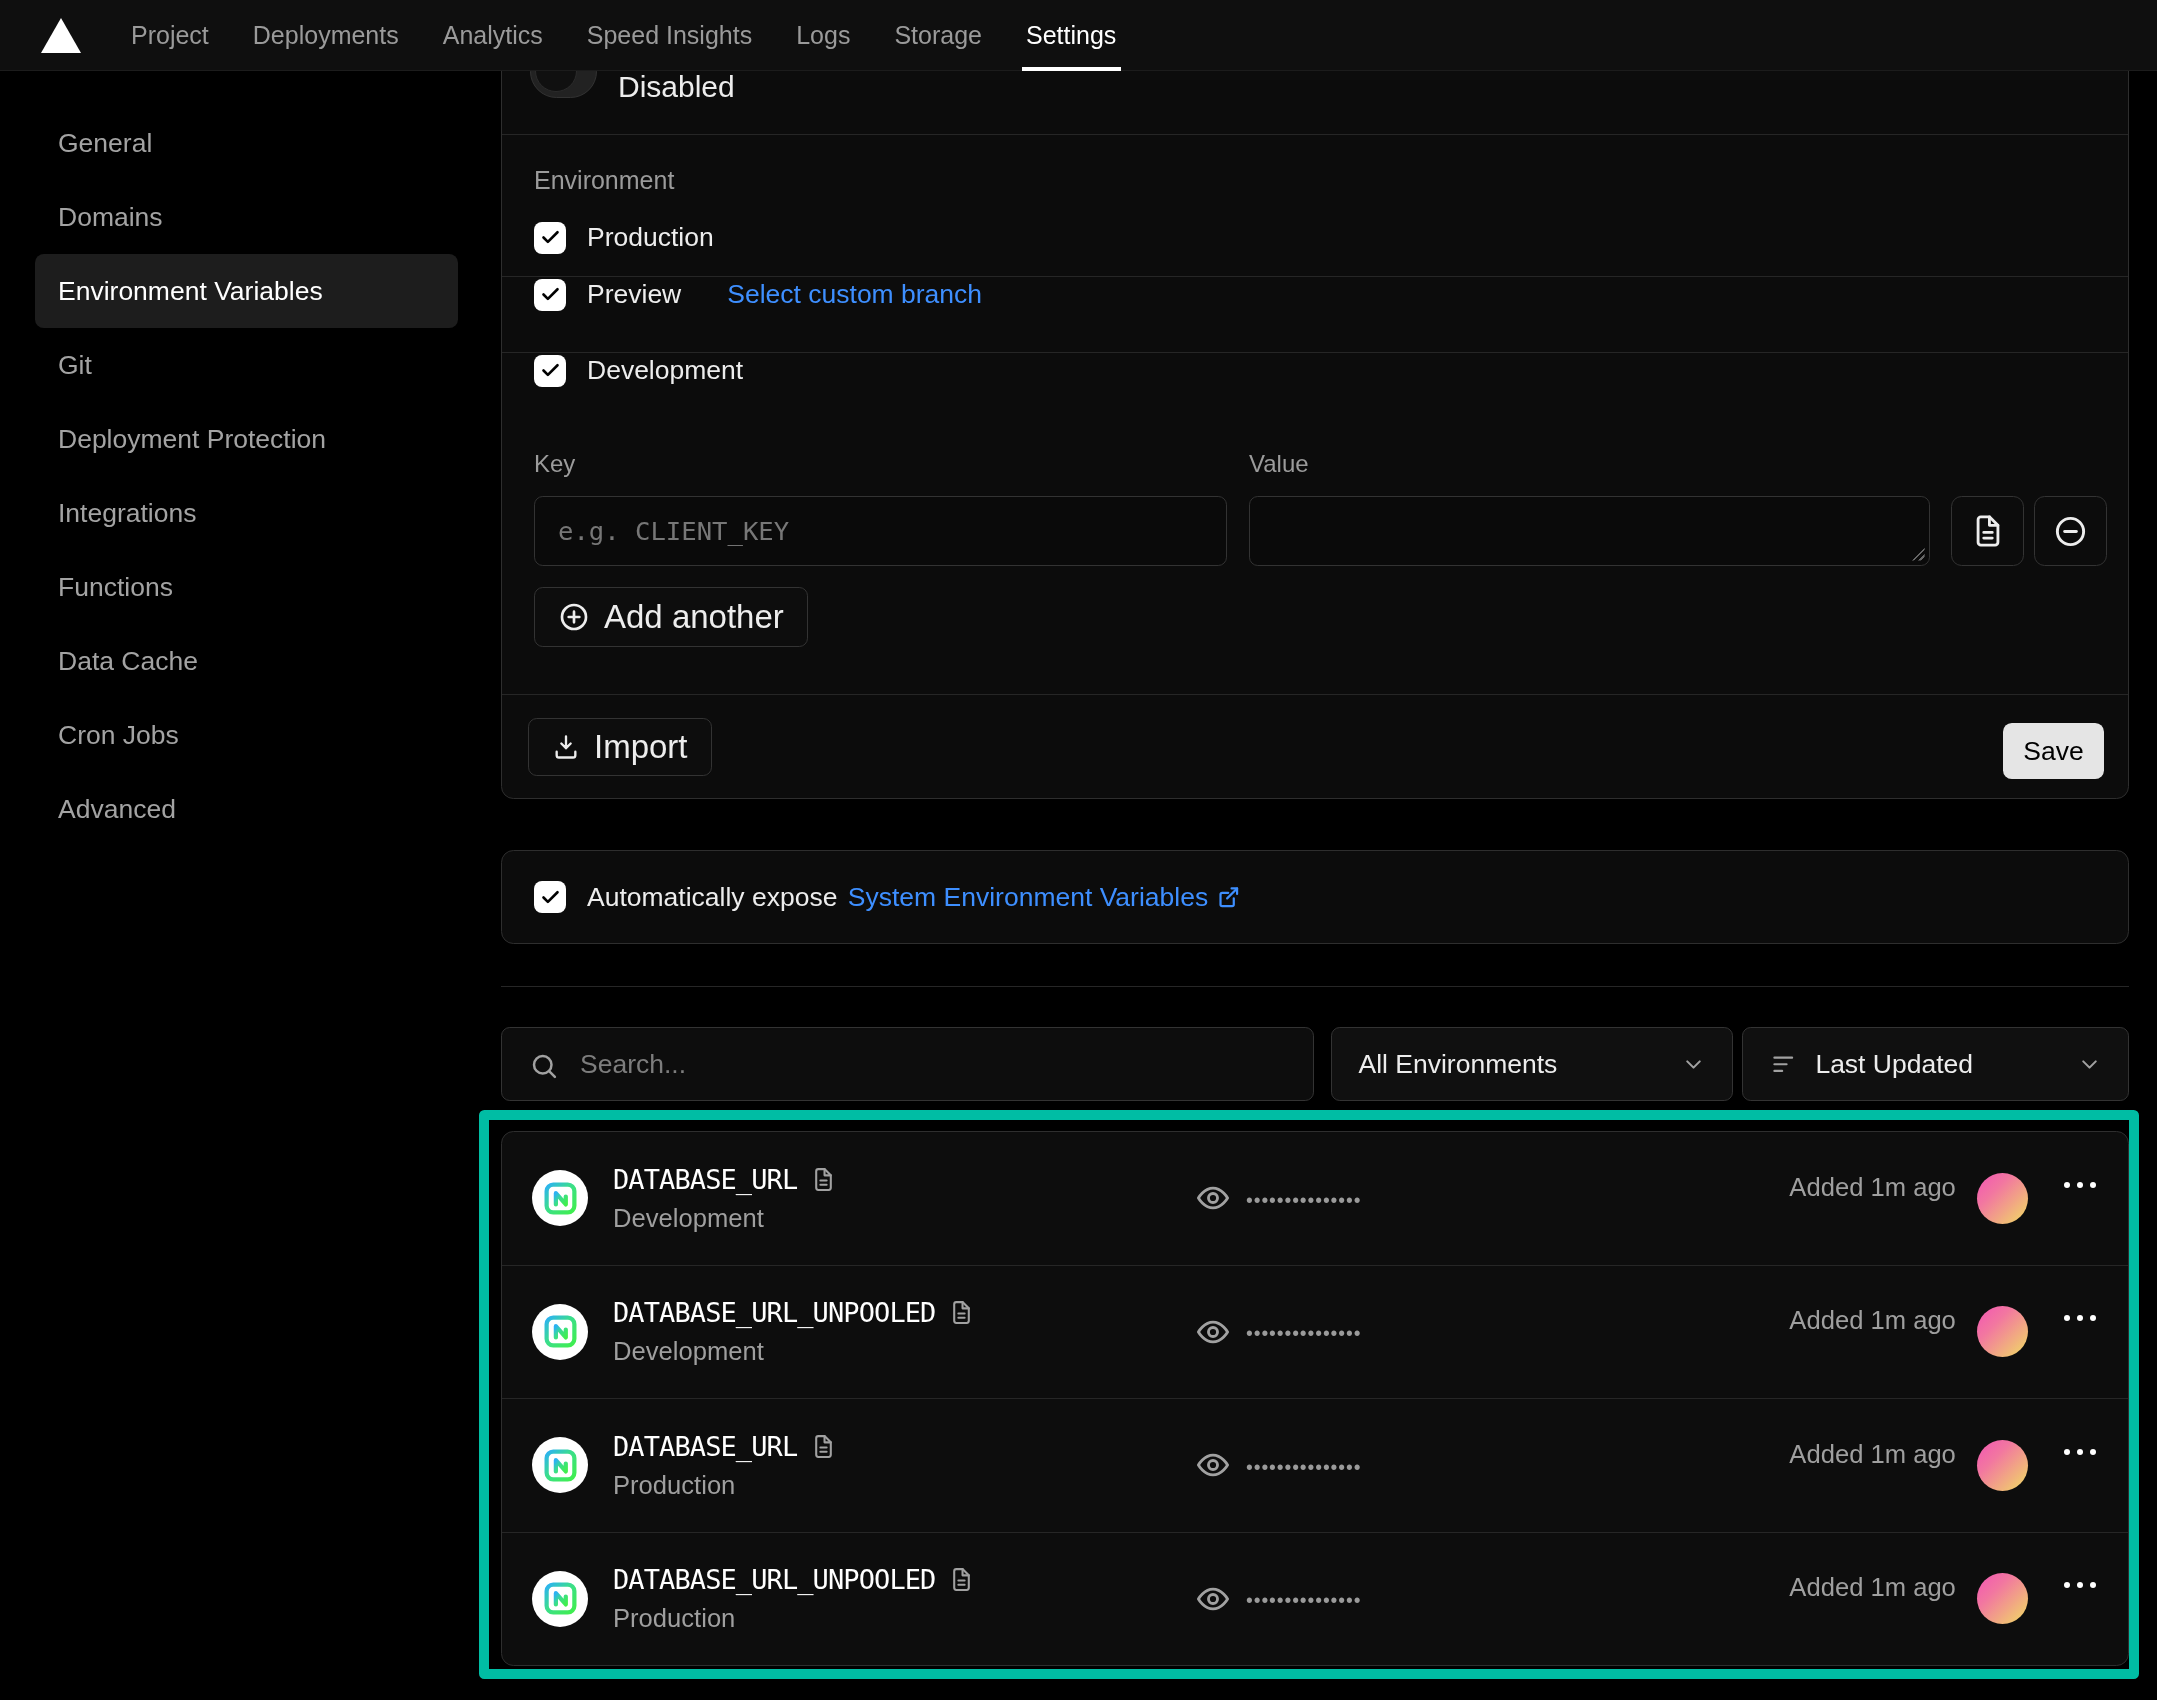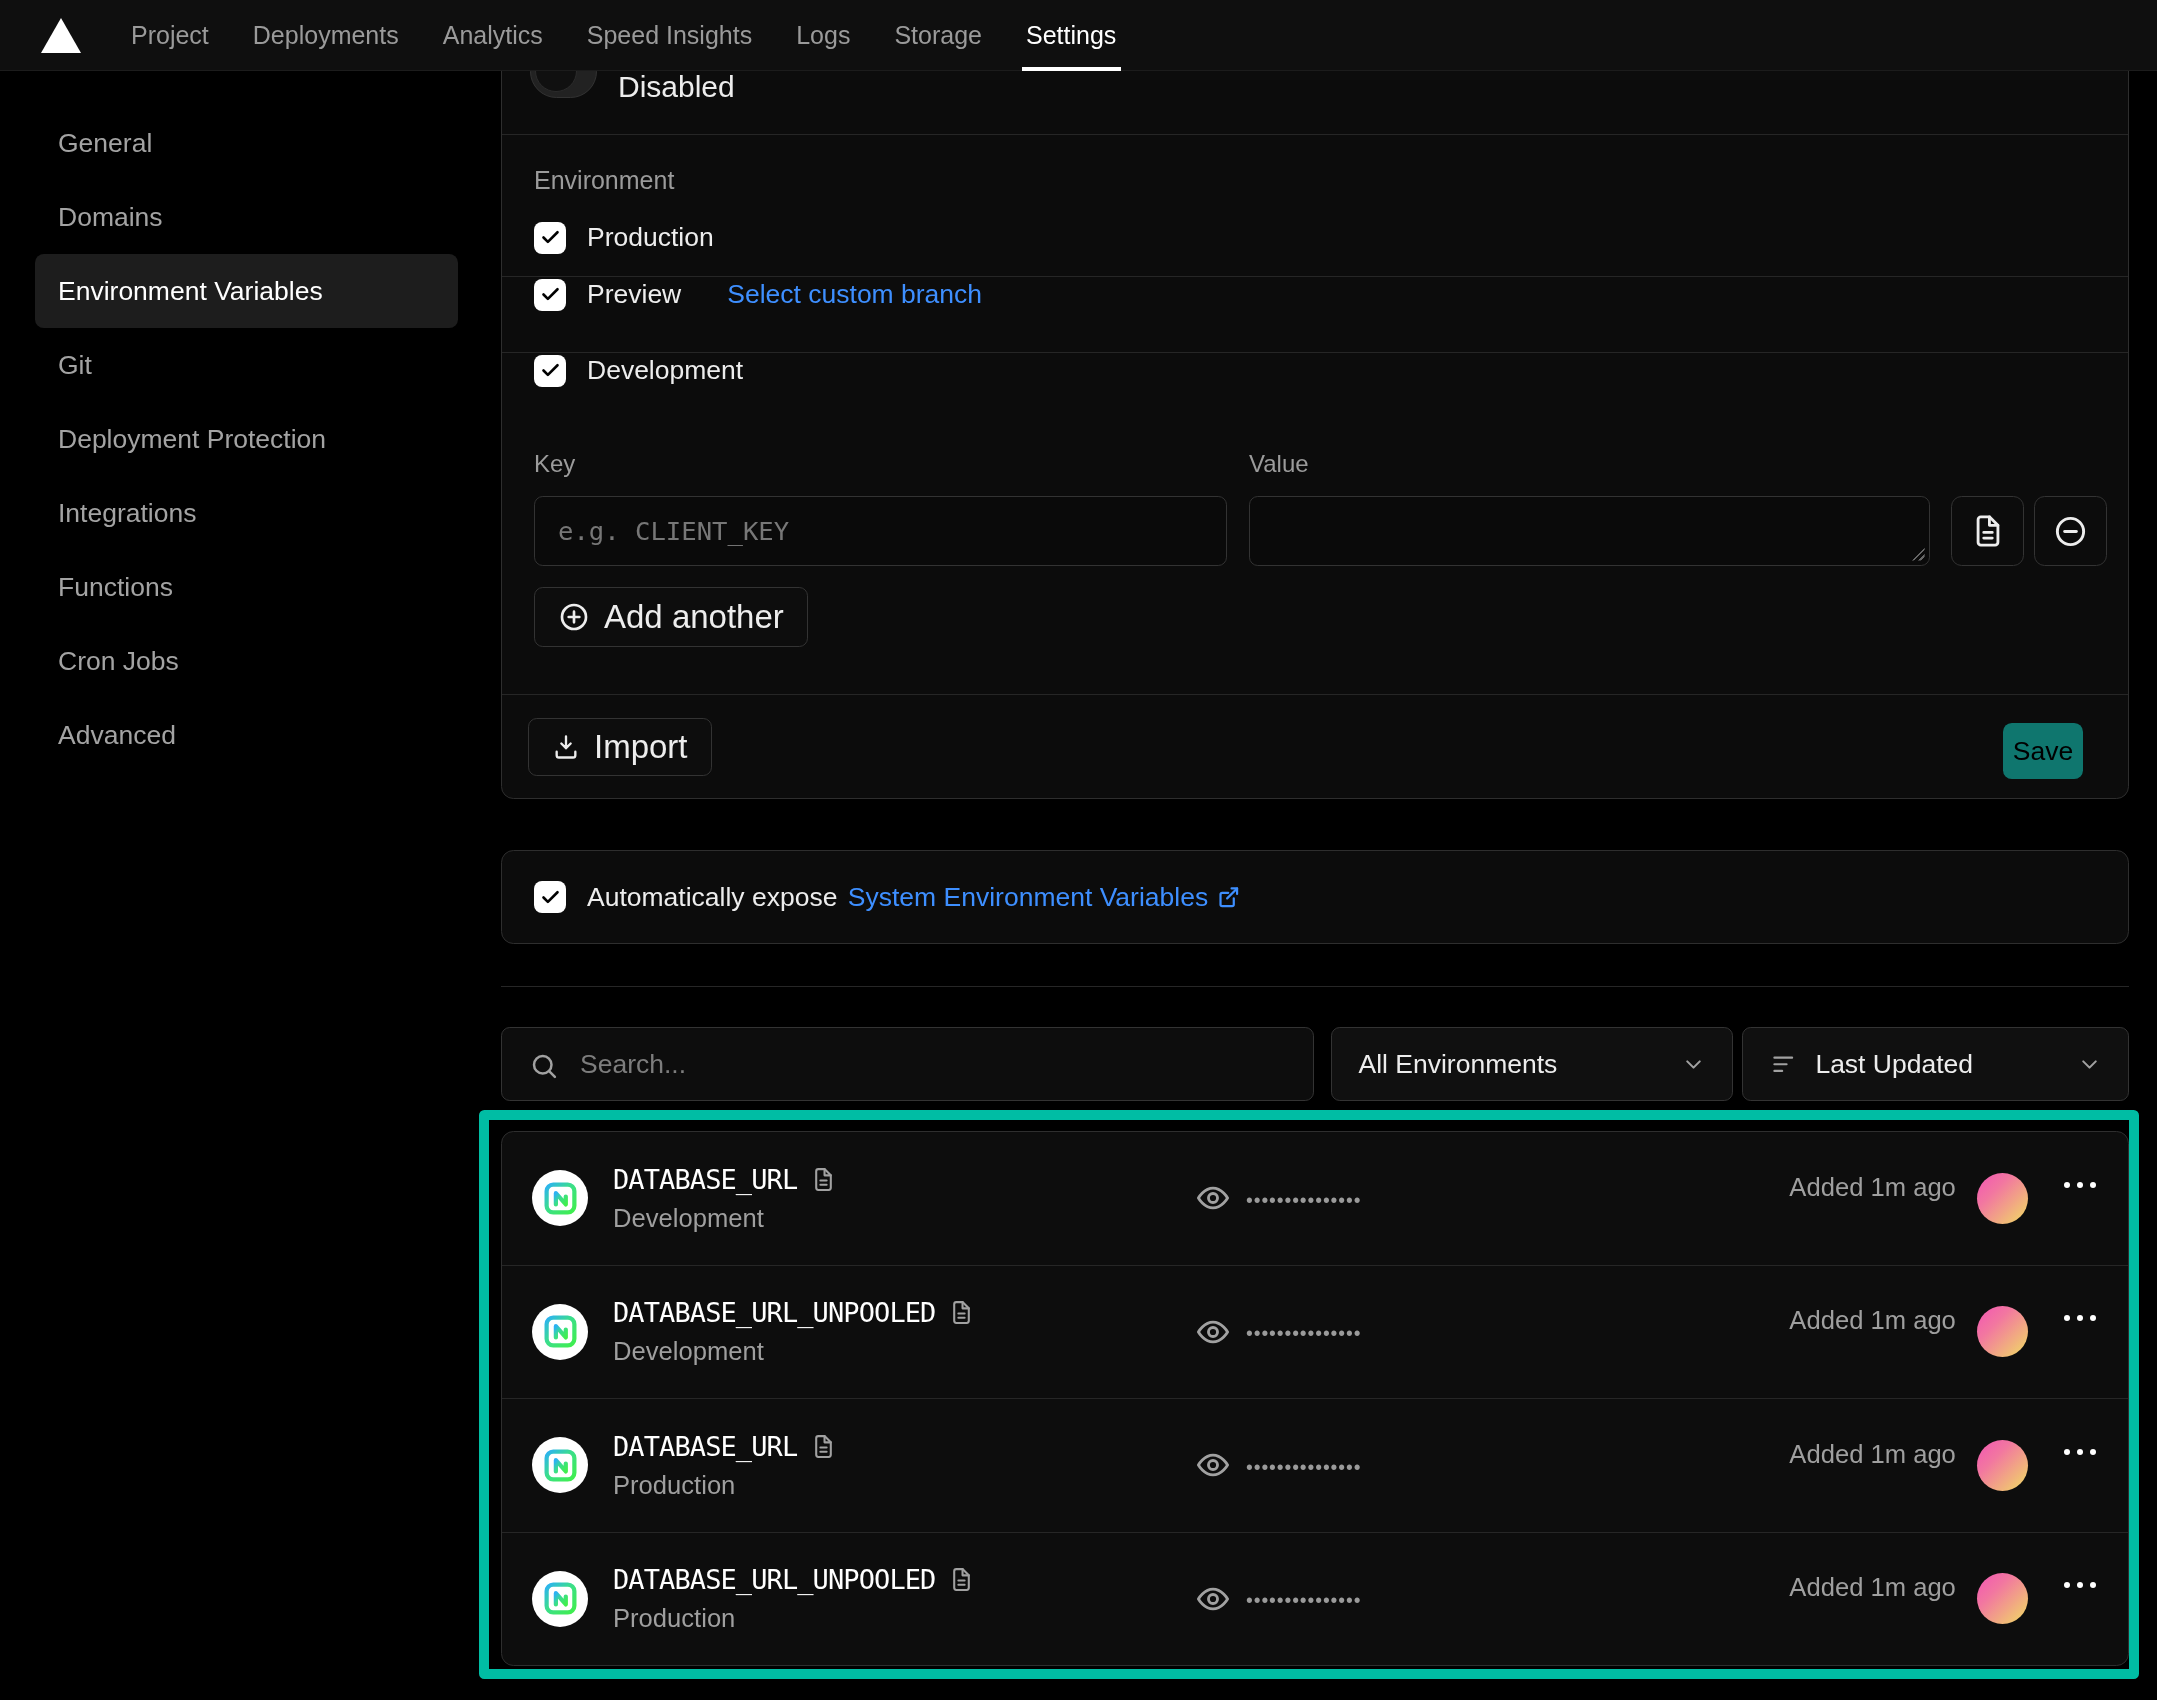--- a/index.html
+++ b/index.html
@@ -86,22 +86,22 @@
     display:flex; align-items:center; justify-content:center; cursor:pointer;
   }
   .ghost-btn {
     position:absolute; background:#0d0d0d; border:0.9px solid #333; border-radius:8.8px;
     display:inline-flex; align-items:center; gap:14px; padding:0 23px;
     font-size:33px; color:#ededed; cursor:pointer;
   }
   .tip-line { position:absolute; left:236px; top:752px; font-size:25.6px; color:#a1a1a1; }
   .tip-line b { color:#fff; font-weight:700; }
   .save-btn {
-    position:absolute; left:1501px; top:743px; width:80px; height:56px;
-    background:#0f766e; color:#000; font-size:26.5px; font-weight:500;
+    position:absolute; left:1501px; top:743px; width:101px; height:56px;
+    background:#e5e5e5; color:#000; font-size:26.5px; font-weight:500;
     border:none; border-radius:8.8px; display:flex; align-items:center; justify-content:center; cursor:pointer;
   }
   
   .auto-card { top:850px; height:94px; display:flex; align-items:center; padding:0 32px; gap:21px; font-size:26.5px; }
   
   .hr-full { position:absolute; left:501px; top:986px; width:1628px; height:0.9px; background:#262626; }
   .search-box {
     position:absolute; left:501px; top:1027px; width:813px; height:74px;
     background:#0d0d0d; border:0.9px solid #333; border-radius:8.8px;
   }
@@ -173,20 +173,21 @@
 </div>
 
 <div class="sidebar">
   <div class="side-item">General</div>
   <div class="side-item">Domains</div>
   <div class="side-item active">Environment Variables</div>
   <div class="side-item">Git</div>
   <div class="side-item">Deployment Protection</div>
   <div class="side-item">Integrations</div>
   <div class="side-item">Functions</div>
+  <div class="side-item">Data Cache</div>
   <div class="side-item">Cron Jobs</div>
   <div class="side-item">Advanced</div>
 </div>
 
 <div class="card form-card">
   <div class="toggle">
       <div class="knob"></div>
     </div>
   <div class="toggle-label">Disabled</div>
   <div class="divider" style="top:154px"></div>

